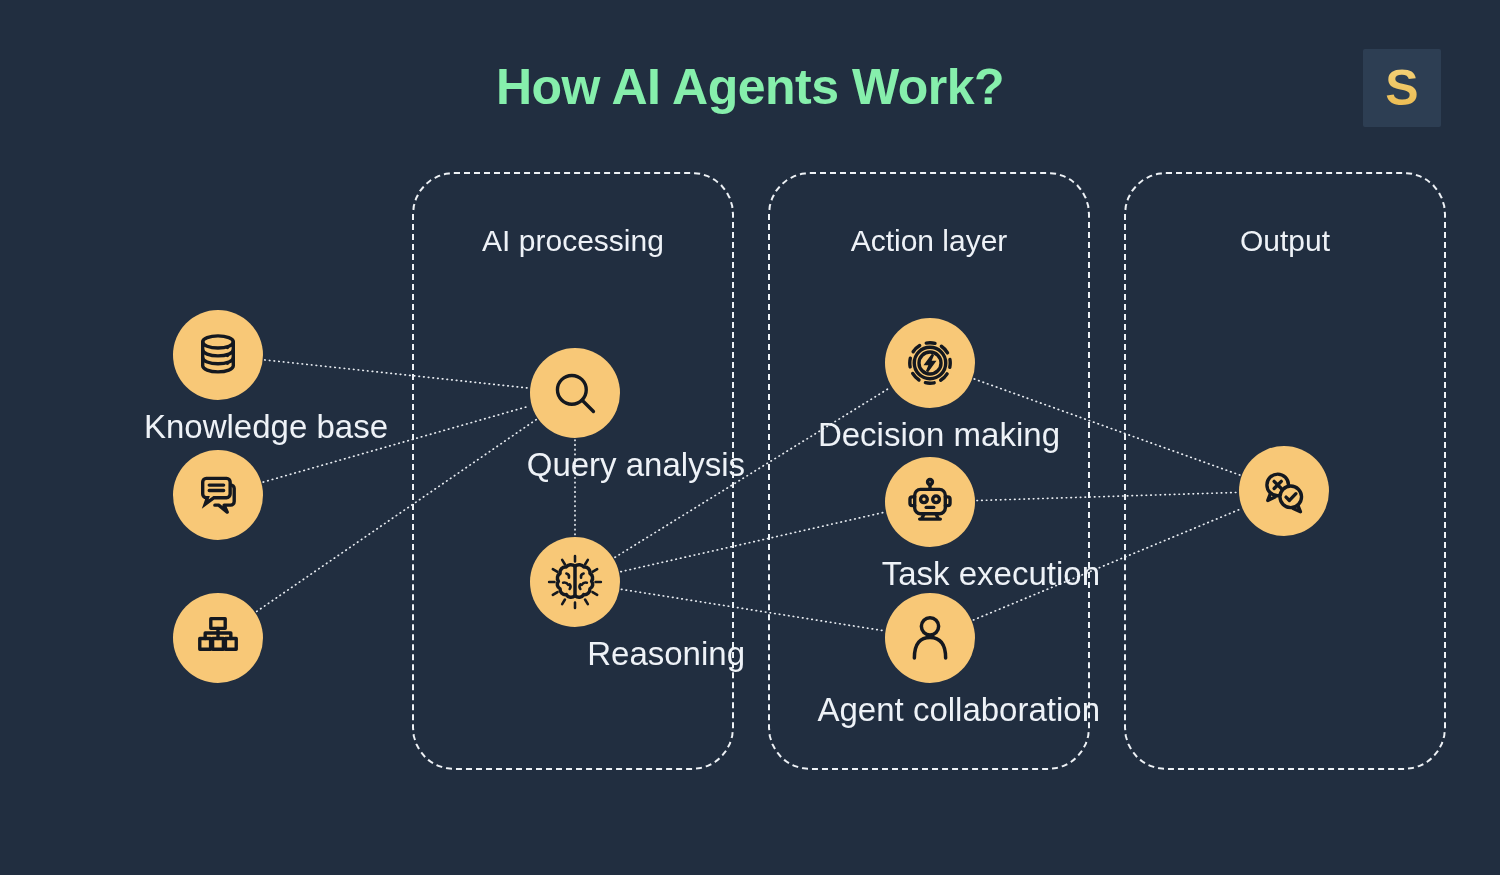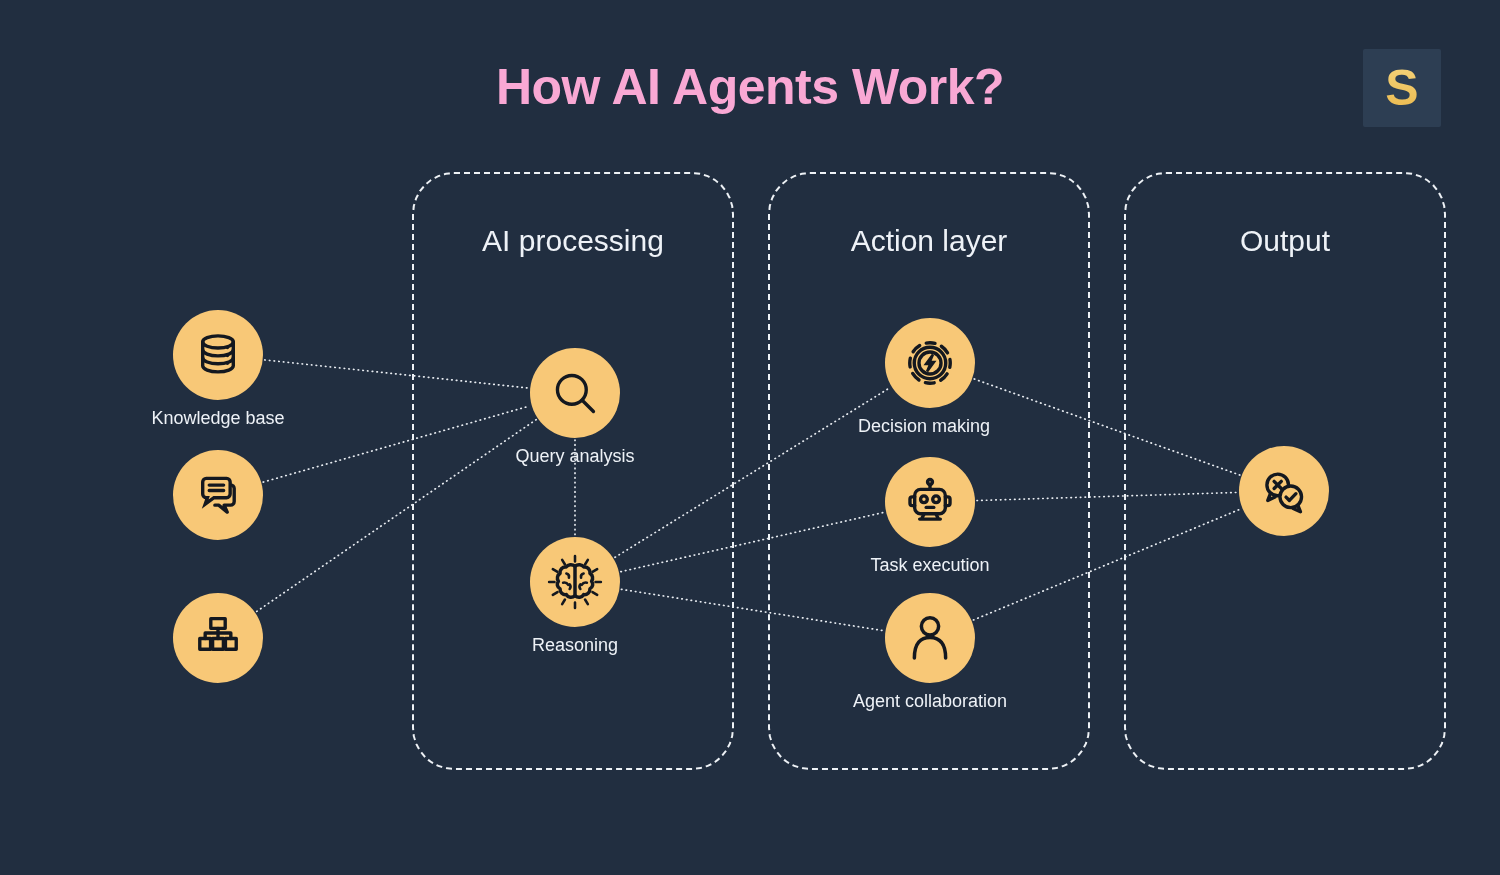--- a/index.html
+++ b/index.html
@@ -4,39 +4,39 @@
 <style>
   :root{
     --c-bg:#212e40; --c-panel-border:#eef2f6; --c-node:#f8c877; --c-icon:#14181f;
     --c-text:#eef2f7; --c-line:#e9edf2; --c-logo-bg:#2d3e53; --c-logo-fg:#f2c65f;
   }
   *{box-sizing:border-box;margin:0;padding:0}
   html,body{width:1500px;height:875px;overflow:hidden;background:var(--c-bg);
     font-family:"Liberation Sans","DejaVu Sans",sans-serif;}
   #canvas{position:relative;width:1500px;height:875px;background:var(--c-bg);}
   .title{position:absolute;left:0;top:58px;width:1500px;text-align:center;
-    color:#f9a8d4;font-size:50px;font-weight:bold;letter-spacing:-0.5px;
+    color:#86efac;font-size:50px;font-weight:bold;letter-spacing:-0.5px;
     font-stretch:condensed;}
   .logo{position:absolute;left:1363px;top:49px;width:78px;height:78px;
     background:var(--c-logo-bg);display:flex;align-items:center;justify-content:center;
     border-radius:2px;}
   .logo span{color:var(--c-logo-fg);font-size:50px;font-weight:bold;line-height:1;
     background:linear-gradient(180deg,#f6d37a 0%,#eab94e 100%);
     -webkit-background-clip:text;background-clip:text;-webkit-text-fill-color:transparent;}
   .panel{position:absolute;top:172px;width:322px;height:598px;
     border:2.5px dashed var(--c-panel-border);border-radius:42px;z-index:1;}
   .panel-header{position:absolute;top:50px;left:0;width:100%;text-align:center;
     color:var(--c-text);font-size:30px;font-weight:400;font-stretch:semi-condensed;}
   #connector-layer{position:absolute;left:0;top:0;width:1500px;height:875px;
     z-index:5;pointer-events:none;}
   .node-circle{position:absolute;width:90px;height:90px;border-radius:50%;
     background:var(--c-node);z-index:6;display:flex;align-items:center;justify-content:center;}
   .node-circle svg{overflow:visible;}
-  .node-label{position:absolute;width:340px;text-align:center;color:var(--c-text);
-    font-size:18px;font-weight:400;z-index:7;font-stretch:semi-condensed;}
+  .node-label{position:absolute;width:340px;text-align:right;color:var(--c-text);
+    font-size:33px;font-weight:400;z-index:7;font-stretch:semi-condensed;}
   .ic{stroke:var(--c-icon);fill:none;stroke-width:1.5;stroke-linecap:round;stroke-linejoin:round;}
   .ic-fill{fill:var(--c-icon);stroke:none;}
   .ic-thin{stroke:var(--c-icon);fill:none;stroke-width:1.1;stroke-linecap:round;}
   .ic-cover{fill:var(--c-node);stroke:var(--c-icon);stroke-width:1.5;}
 </style>
 </head>
 <body>
 
 <div id="canvas">
 
@@ -120,21 +120,21 @@
   <div class="node-label" style="left:405px;top:635px">Reasoning</div>
 
   <div class="node-circle" style="left:885px;top:318px">
     <svg width="54" height="54" viewBox="0 0 24 24">
       <circle class="ic" cx="12" cy="12" r="9" stroke-width="2.9" stroke-dasharray="4 3.07" stroke-dashoffset="2"></circle>
       <circle class="ic" cx="12" cy="12" r="7"></circle>
       <circle class="ic" cx="12" cy="12" r="4.9"></circle>
       <path class="ic-thin" d="M13.3 8.2 L10.2 12.4 H12.1 L10.7 15.8 L13.8 11.6 H11.9 Z"></path>
     </svg>
   </div>
-  <div class="node-label" style="left:754px;top:416px">Decision making</div>
+  <div class="node-label" style="left:720px;top:416px">Decision making</div>
 
   <div class="node-circle" style="left:885px;top:457px">
     <svg width="54" height="54" viewBox="0 0 24 24">
       <rect class="ic" x="5.2" y="6.4" width="13.6" height="10.8" rx="2.6"></rect>
       <circle class="ic" cx="9.3" cy="10.8" r="1.5"></circle>
       <circle class="ic" cx="14.7" cy="10.8" r="1.5"></circle>
       <path class="ic" d="M10.3 14.4 h3.4"></path>
       <path class="ic" d="M12 6.4 V4.1"></path>
       <circle class="ic" cx="12" cy="3.1" r="1.1"></circle>
       <path class="ic" d="M5.2 9.7 h-1.1 c-0.6 0 -1 0.4 -1 1 v1.9 c0 0.6 0.4 1 1 1 h1.1"></path>

